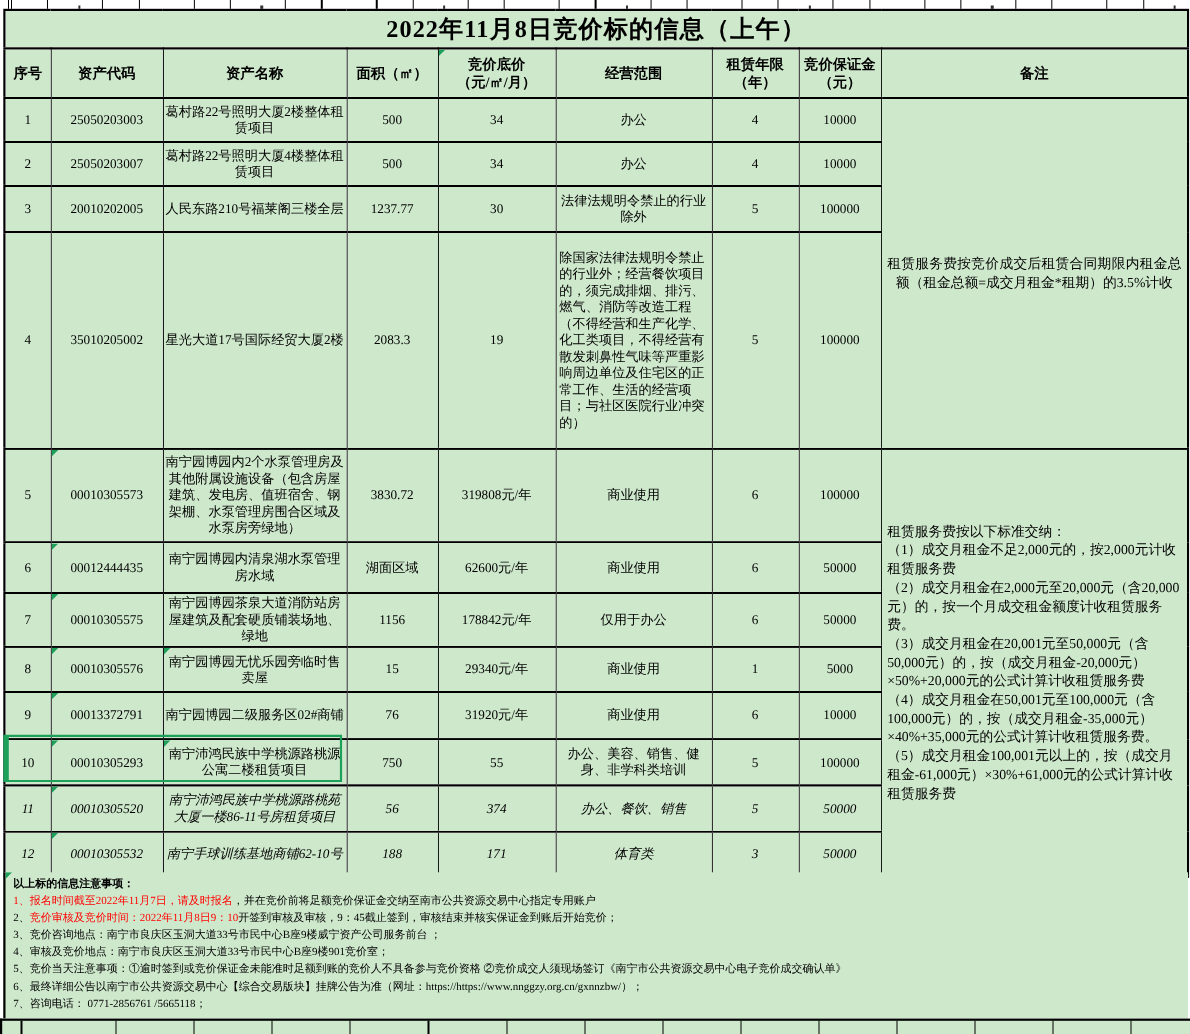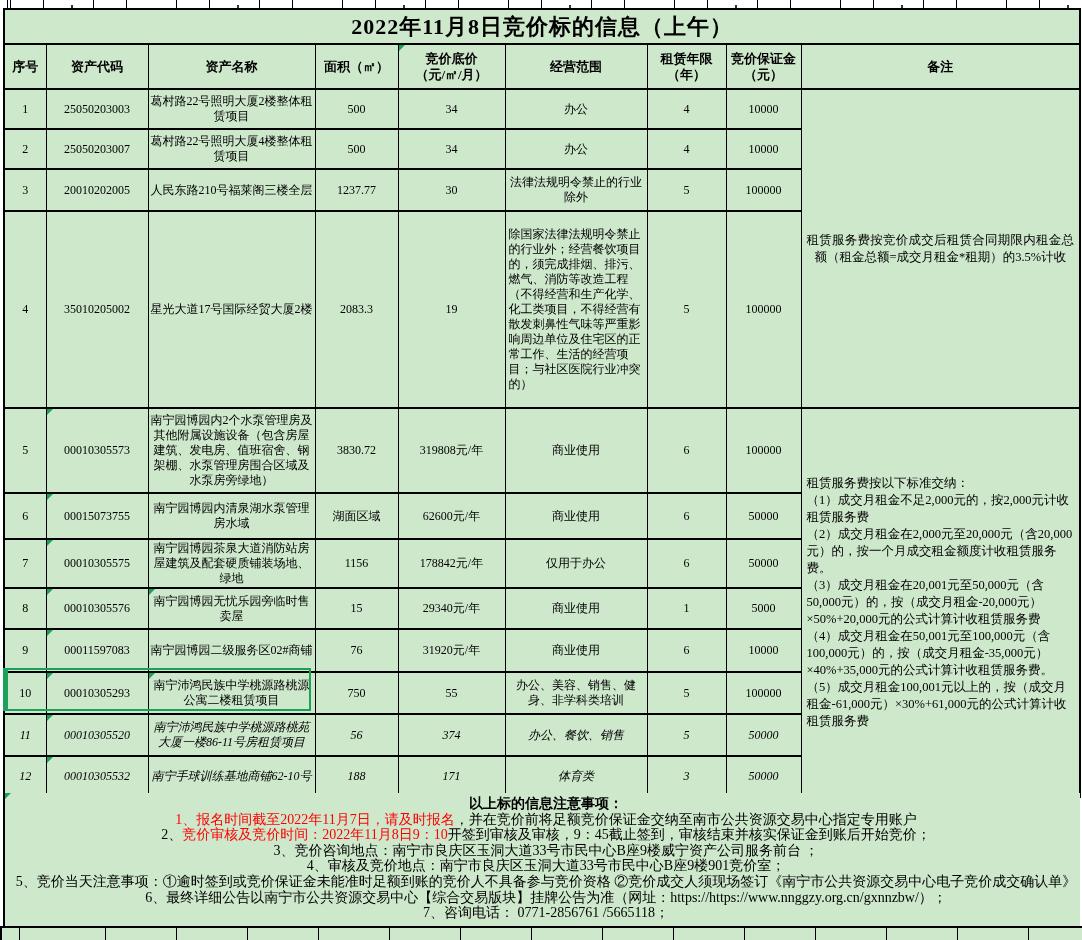--- a/index.html
+++ b/index.html
@@ -54,22 +54,22 @@
   td.remark.std{text-align:left;}
   
   .tri::before{
     content:"";position:absolute;left:0;top:0;width:0;height:0;
     border-top:6px solid #1ca05a;border-right:6px solid transparent;
   }
   
   .notes{
     position:absolute;left:3px;top:793px;width:1077px;height:133px;
     background:#cee8cc;border-left:2px solid #000;
-    font-size:14px;line-height:15.6px;padding:3px 0 0 7px;box-sizing:border-box;
-    white-space:nowrap;overflow:hidden;text-align:center;
+    font-size:10px;line-height:15.6px;padding:3px 0 0 7px;box-sizing:border-box;
+    white-space:nowrap;overflow:hidden;
   }
   .notes::before{
     content:"";position:absolute;left:0;top:0;width:0;height:0;
     border-top:6px solid #1ca05a;border-right:6px solid transparent;
   }
   .notes .heading{font-weight:bold;}
   .notes .red{color:#ff0000;}
   .bottomstrip{
     position:absolute;left:0px;top:926px;width:1082px;height:14px;
     background:#cee8cc;border-top:2px solid #000;border-left:2px solid #000;box-sizing:border-box;
@@ -173,21 +173,21 @@
       <td>100000</td>
       <td rowspan="8" class="remark std">租赁服务费按以下标准交纳：
 （1）成交月租金不足2,000元的，按2,000元计收租赁服务费
 （2）成交月租金在2,000元至20,000元（含20,000元）的，按一个月成交租金额度计收租赁服务费。
 （3）成交月租金在20,001元至50,000元（含50,000元）的，按（成交月租金-20,000元）×50%+20,000元的公式计算计收租赁服务费
 （4）成交月租金在50,001元至100,000元（含100,000元）的，按（成交月租金-35,000元）×40%+35,000元的公式计算计收租赁服务费。
 （5）成交月租金100,001元以上的，按（成交月租金-61,000元）×30%+61,000元的公式计算计收租赁服务费</td>
     </tr>
     <tr class="r6">
       <td>6</td>
-      <td class="tri">00015073755</td>
+      <td class="tri">00012444435</td>
       <td>南宁园博园内清泉湖水泵管理房水域</td>
       <td>湖面区域</td>
       <td>62600元/年</td>
       <td>商业使用</td>
       <td>6</td>
       <td>50000</td>
     </tr>
     <tr class="r7">
       <td>7</td>
       <td class="tri">00010305575</td>
@@ -203,21 +203,21 @@
       <td class="tri">00010305576</td>
       <td class="tri">南宁园博园无忧乐园旁临时售卖屋</td>
       <td>15</td>
       <td>29340元/年</td>
       <td>商业使用</td>
       <td>1</td>
       <td>5000</td>
     </tr>
     <tr class="r9">
       <td>9</td>
-      <td class="tri">00011597083</td>
+      <td class="tri">00013372791</td>
       <td>南宁园博园二级服务区02#商铺</td>
       <td>76</td>
       <td>31920元/年</td>
       <td>商业使用</td>
       <td>6</td>
       <td>10000</td>
     </tr>
     <tr class="r10">
       <td>10</td>
       <td class="tri">00010305293</td>

